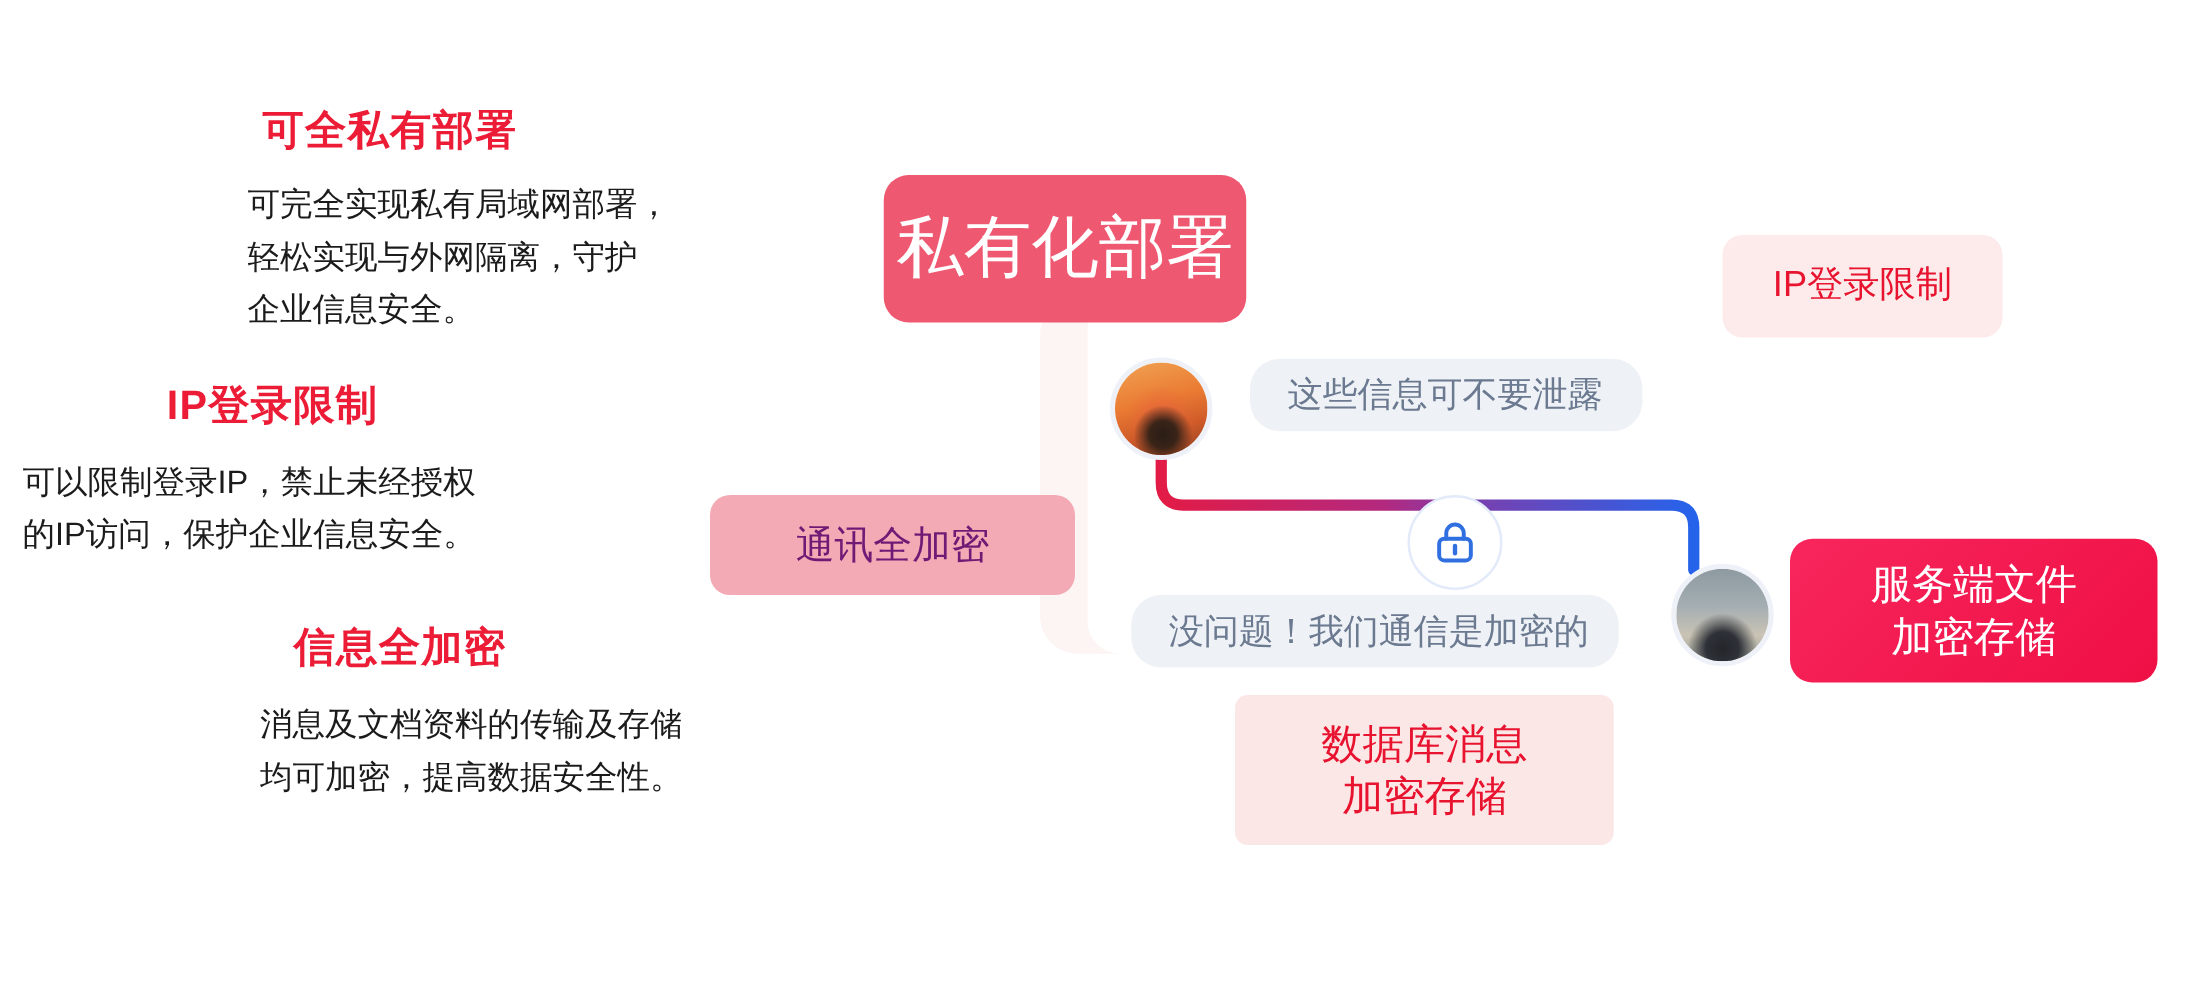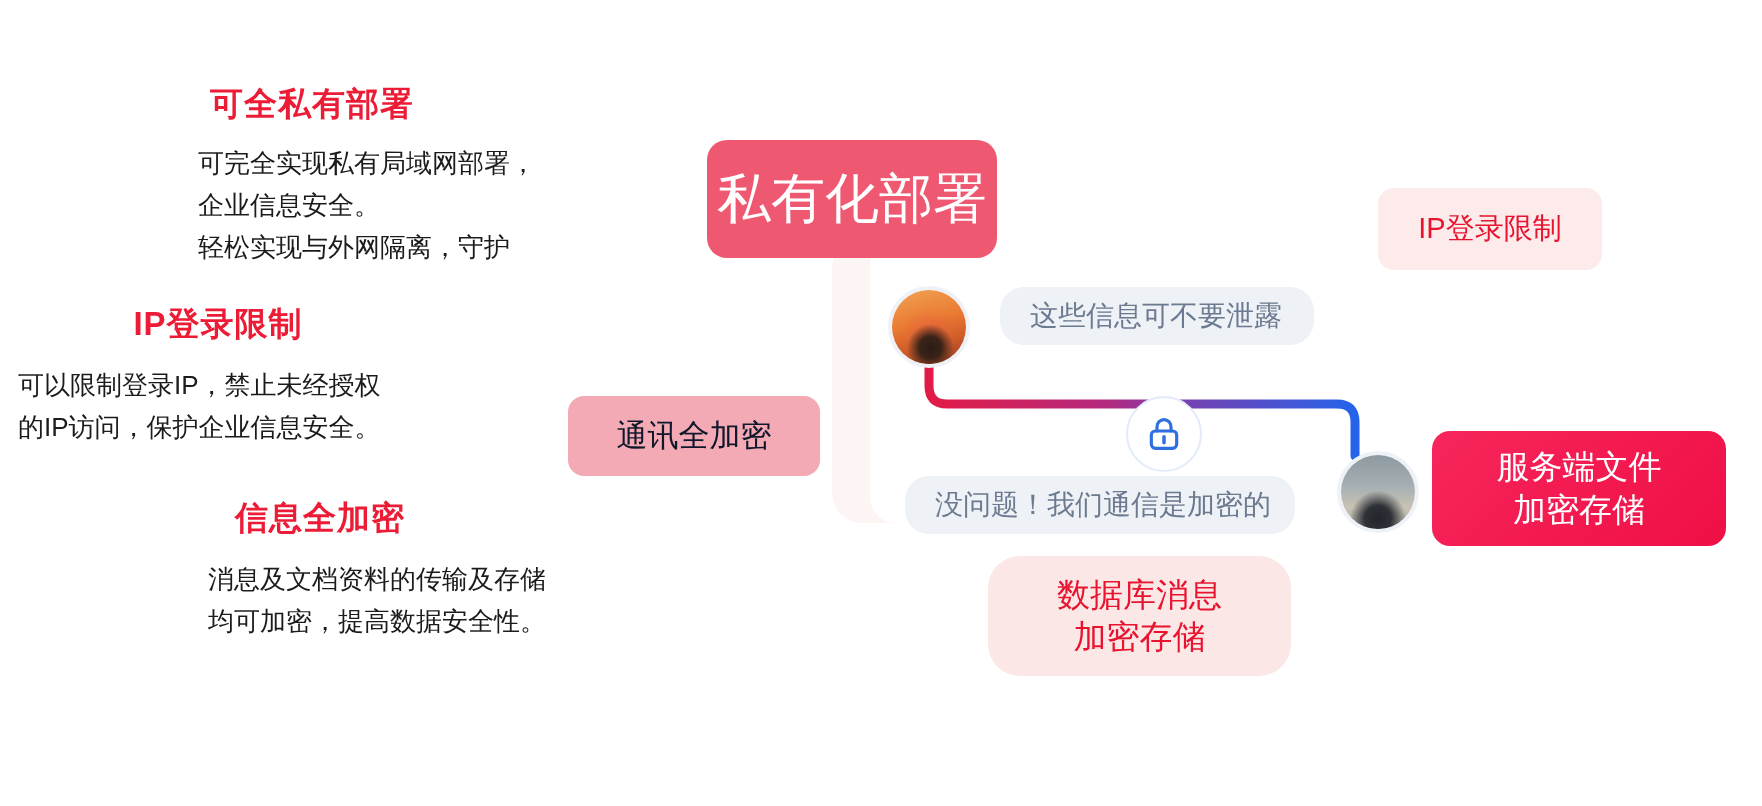--- a/index.html
+++ b/index.html
@@ -71,33 +71,33 @@
   #chip-private{
     left:707px;top:92px;width:290px;height:118px;
     background:#ef5871;color:#ffffff;font-size:54px;
     border-radius:20px;
   }
   #chip-ip{
     left:1378px;top:140px;width:224px;height:82px;
     background:#fdeaea;color:#e8132f;font-size:29px;
   }
   #chip-comm{
-    left:568px;top:348px;width:252px;height:80px;
-    background:#f3aab5;color:#0f172a;font-size:31px;
+    left:568px;top:348px;width:292px;height:80px;
+    background:#f3aab5;color:#701a75;font-size:31px;
   }
   #chip-file{
     left:1432px;top:383px;width:294px;height:115px;
     background:linear-gradient(135deg,#f7265c 0%,#ef0f45 100%);
     color:#ffffff;font-size:33px;
     border-radius:18px;
   }
   #chip-db{
     left:988px;top:508px;width:303px;height:120px;
     background:#fce7e7;color:#e8132f;font-size:33px;
-    border-radius:32px;
+    border-radius:10px;
     text-align:center;
   }
 
   
   .avatar{
     position:absolute;
     border-radius:50%;
     border:4px solid #eef2f8;
     box-sizing:border-box;
     overflow:hidden;
@@ -150,22 +150,22 @@
 </style>
 </head>
 <body>
 
 <div class="stage">
 
   <div class="feature" id="feature-private">
     <div class="f-title">可全私有部署</div>
     <div class="f-body">
       <div>可完全实现私有局域网部署，</div>
+      <div>轻松实现与外网隔离，守护</div>
       <div>企业信息安全。</div>
-      <div>轻松实现与外网隔离，守护</div>
     </div>
   </div>
 
   <div class="feature" id="feature-ip">
     <div class="f-title">IP登录限制</div>
     <div class="f-body">
       <div>可以限制登录IP，禁止未经授权</div>
       <div>的IP访问，保护企业信息安全。</div>
     </div>
   </div>

